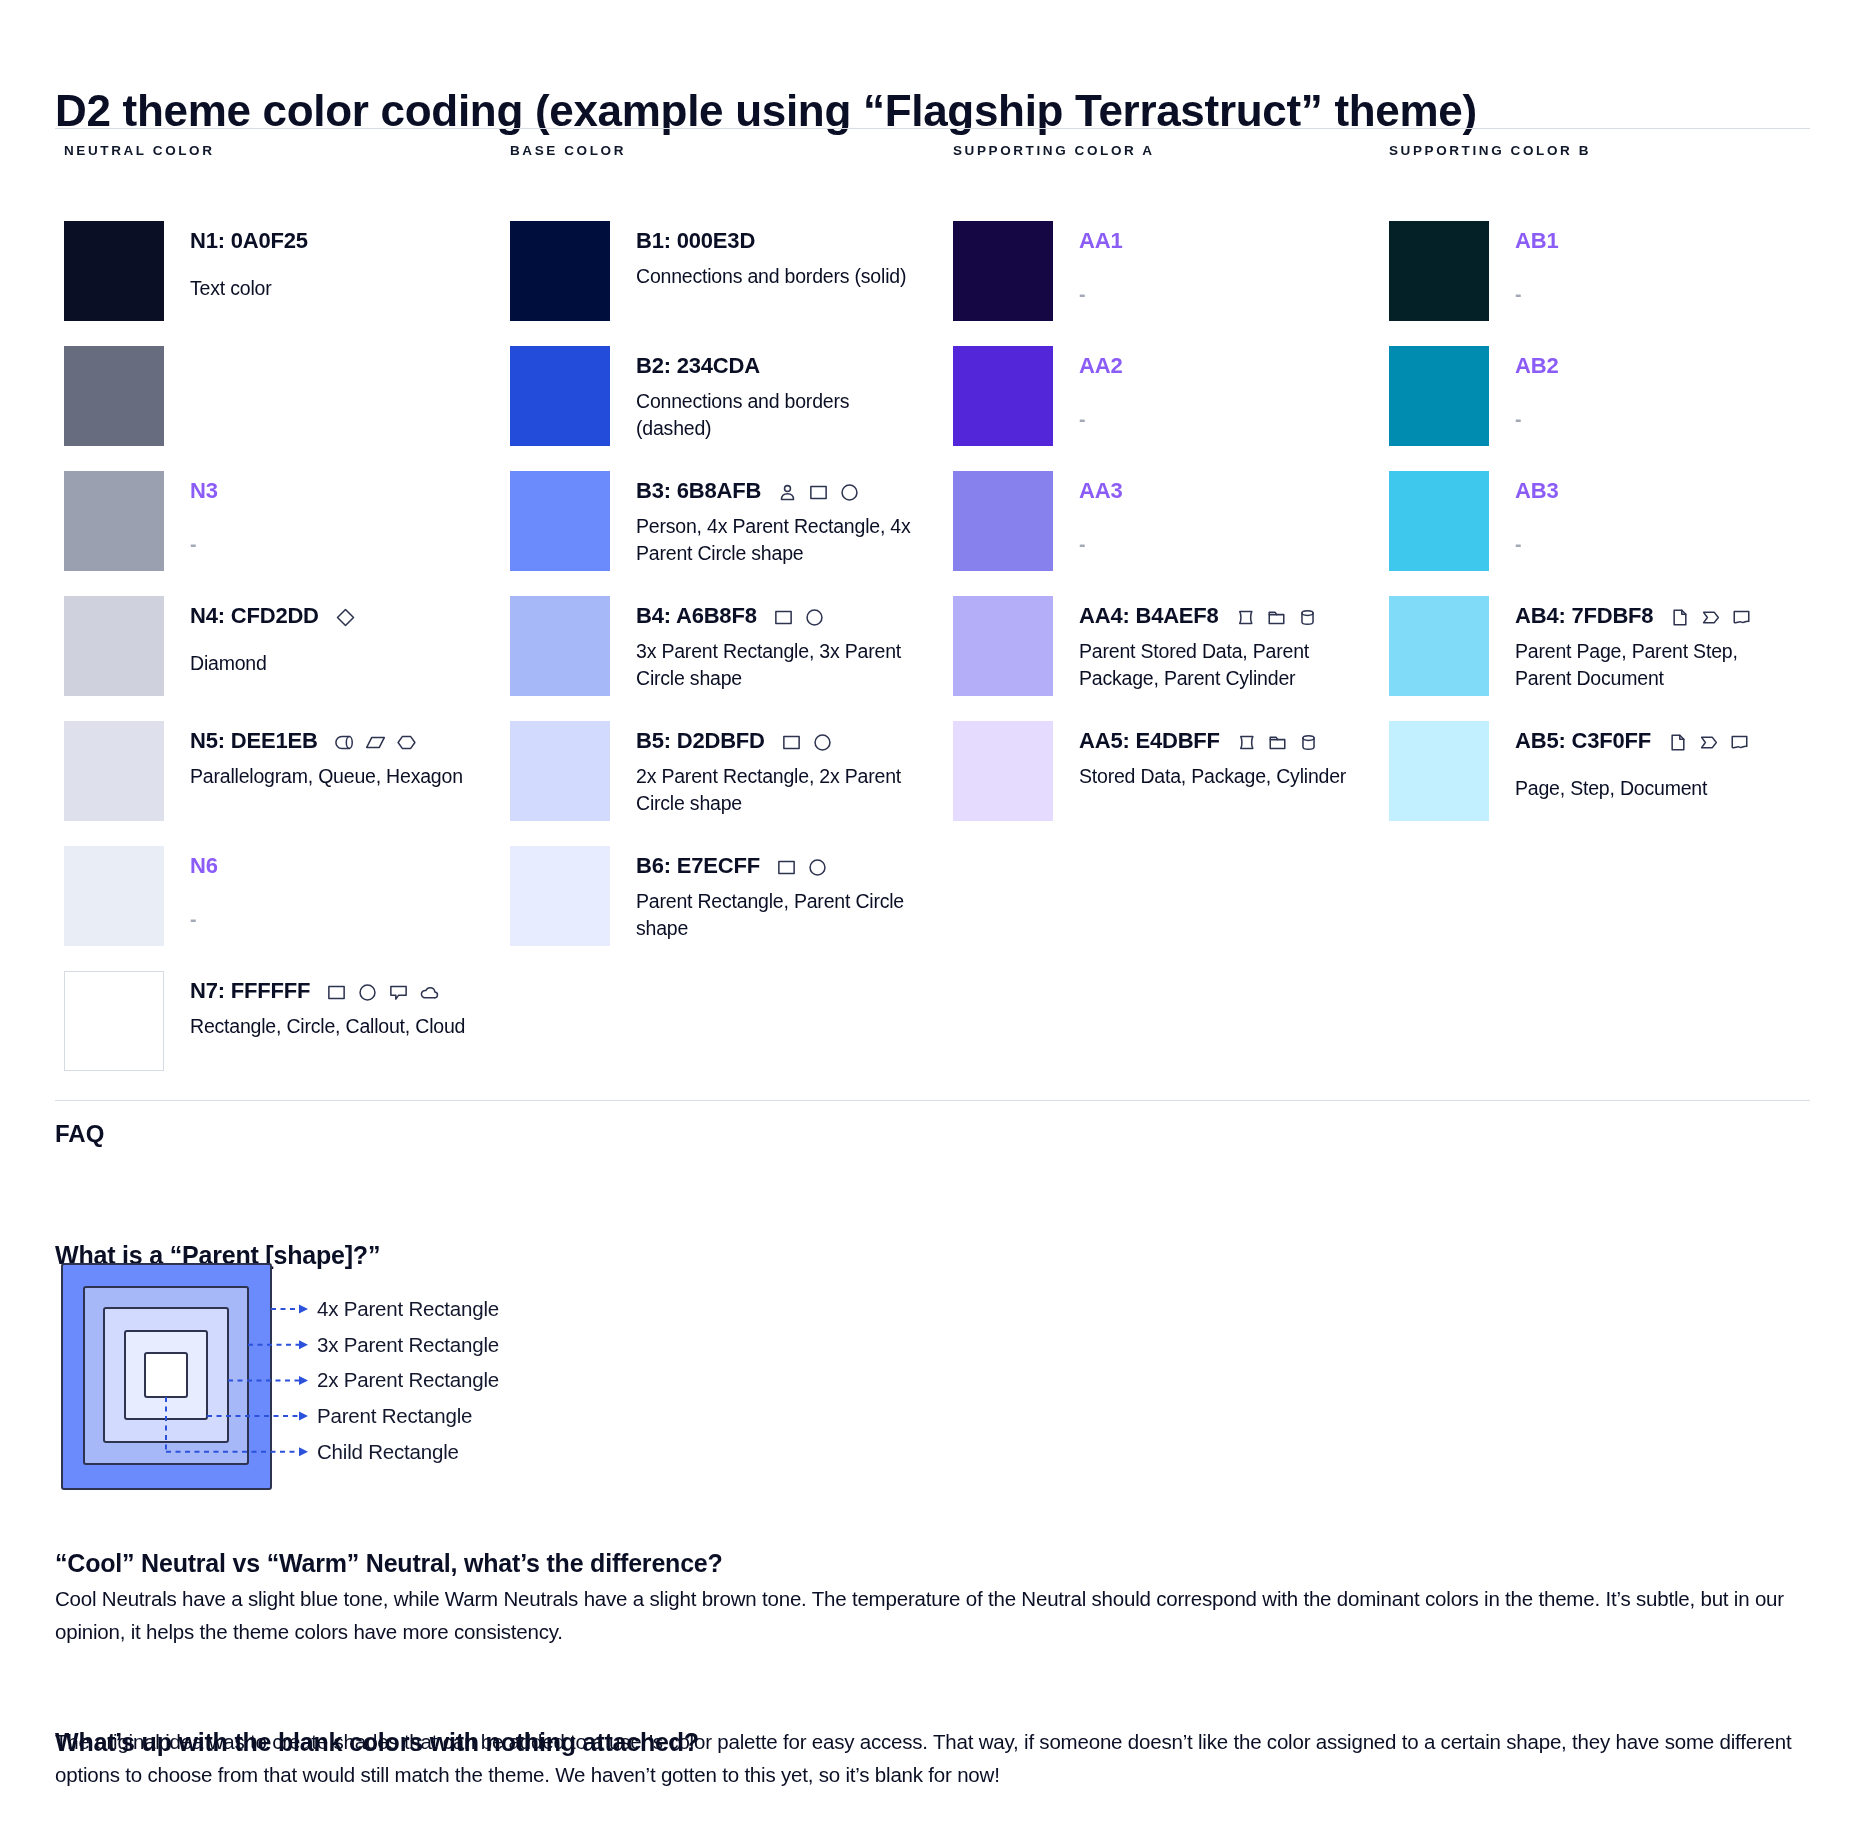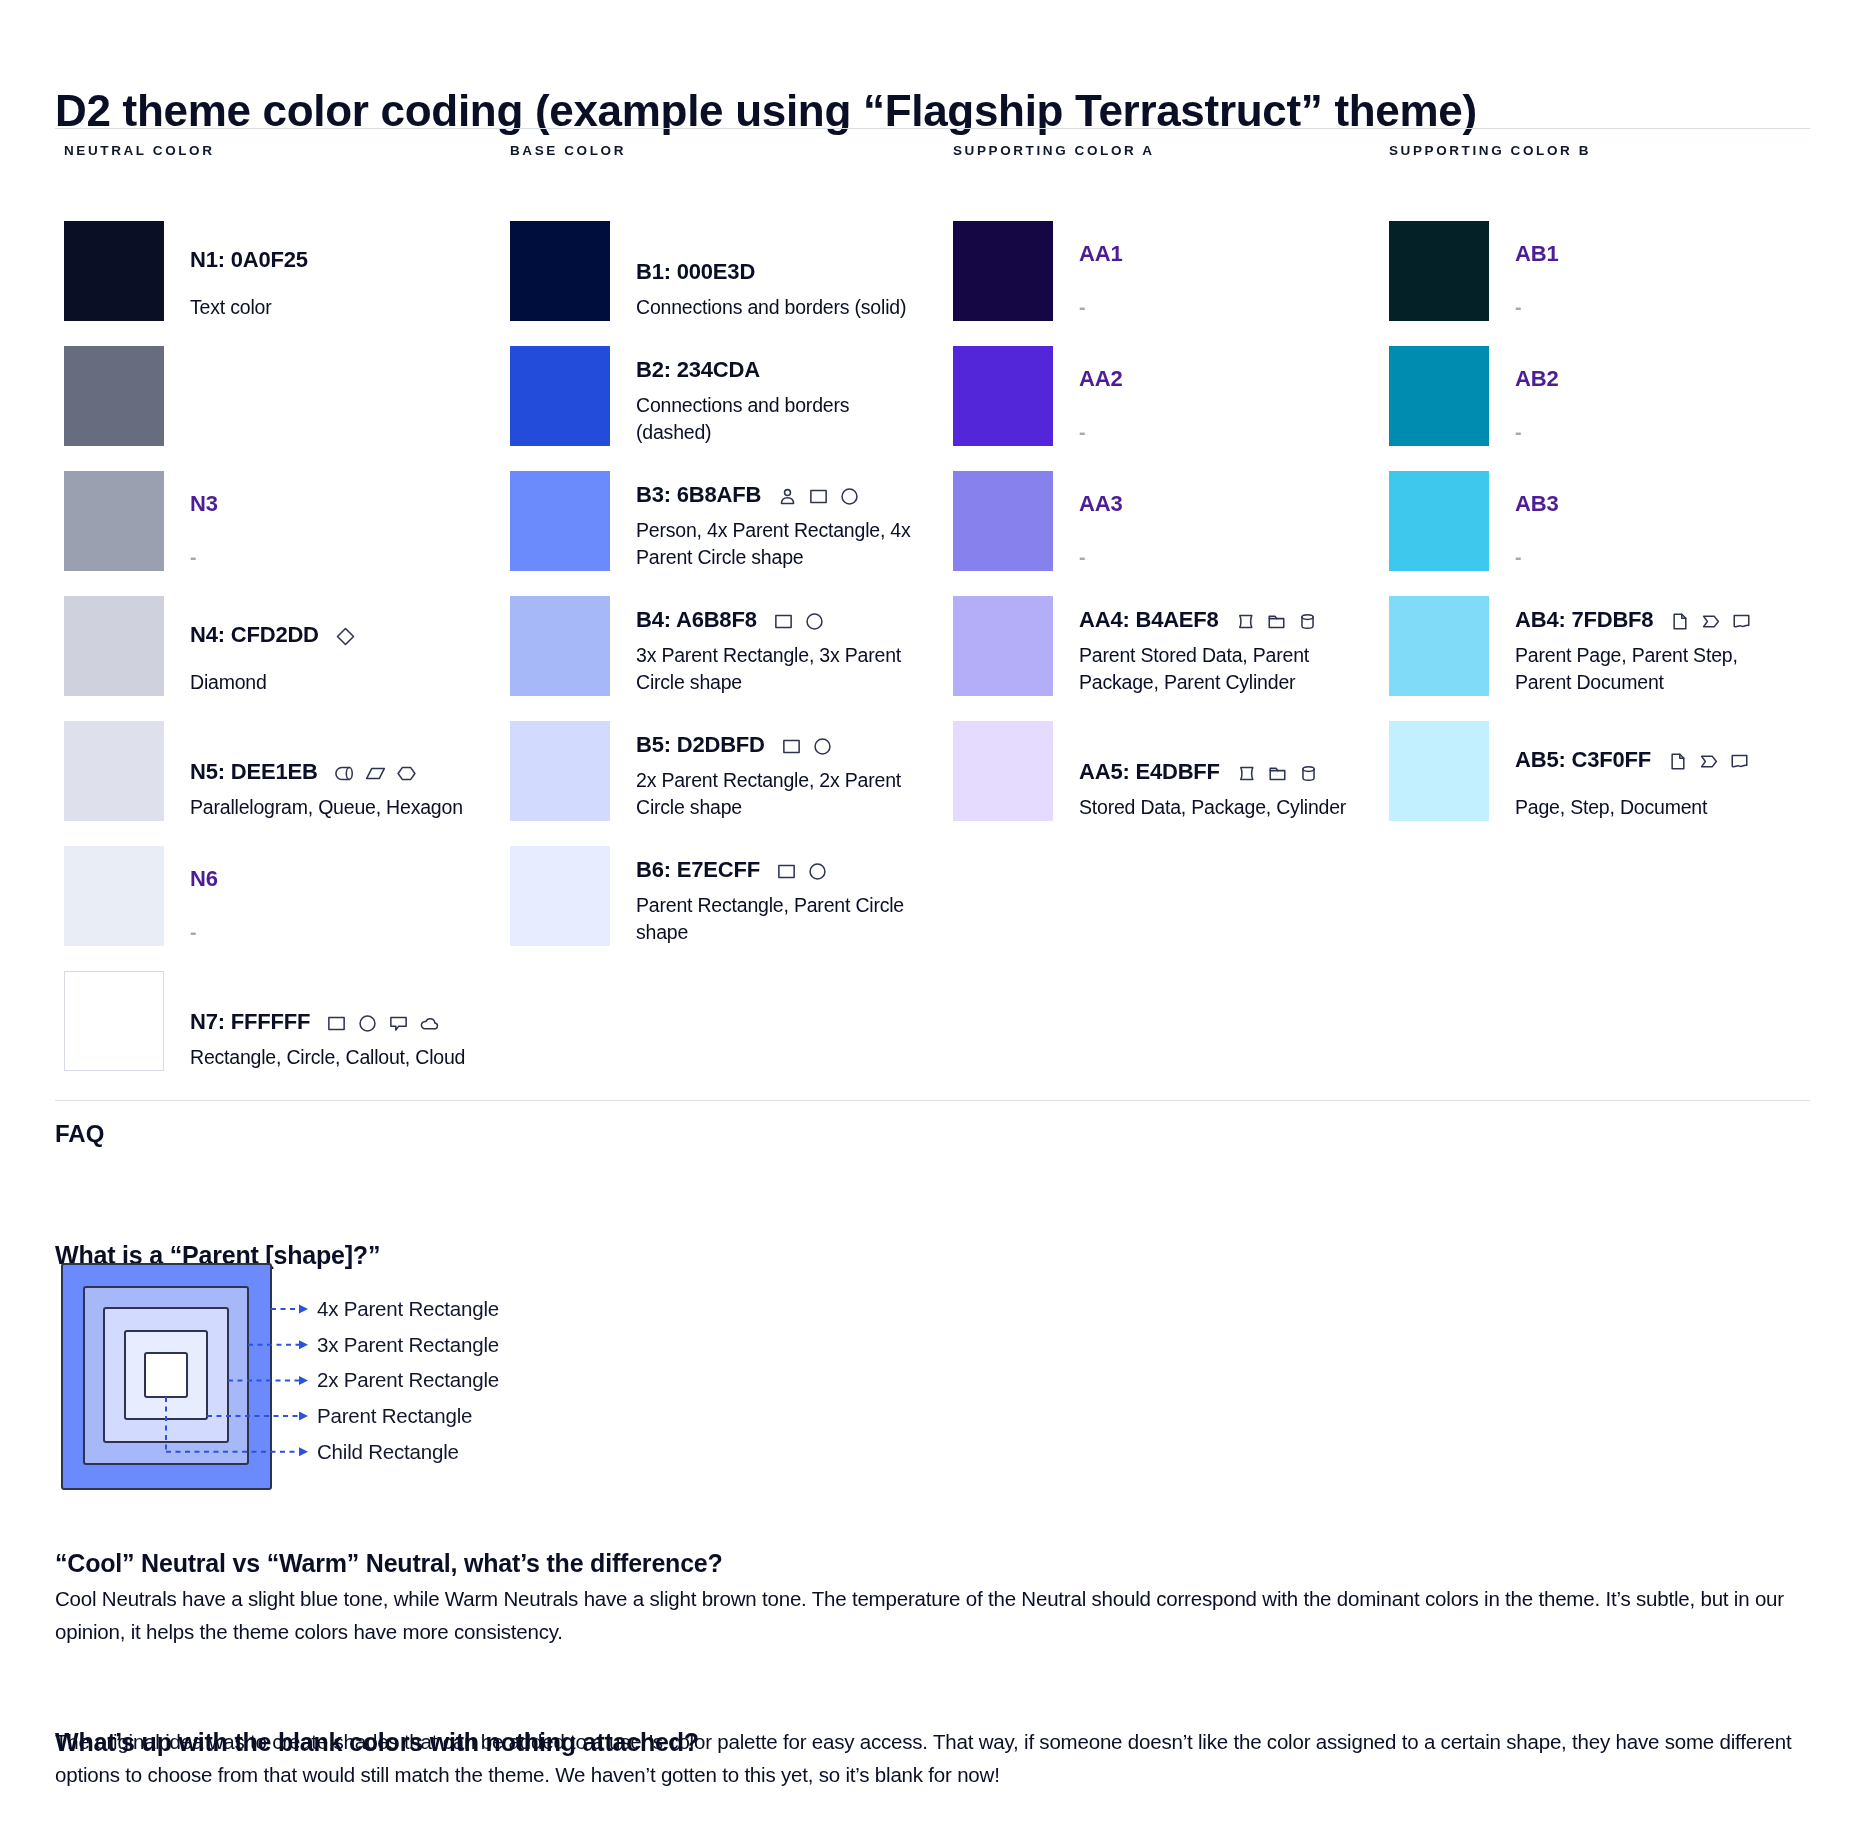--- a/index.html
+++ b/index.html
@@ -9,27 +9,27 @@
     color:#0A0F25;overflow:hidden;position:relative;
   }
   #root{position:absolute;inset:0;}
   .page-title{position:absolute;left:55px;top:60px;font-size:44px;line-height:44px;font-weight:700;letter-spacing:-0.3px;}
   .rule{position:absolute;left:55px;width:1755px;height:1px;background:#D9DDE4;}
   .rule1{top:128px;}
   .rule2{top:1100px;}
   .col{position:absolute;top:143px;width:440px;}
   .col-header{font-size:13.5px;font-weight:700;letter-spacing:2.6px;color:#0f172a;height:18px;}
   .rows{margin-top:60px;}
-  .row{display:flex;height:100px;margin-bottom:25px;align-items:flex-end;}
+  .row{display:flex;height:100px;margin-bottom:25px;}
   .swatch{width:100px;height:100px;flex:0 0 100px;box-sizing:border-box;}
   .swatch.bordered{border:1px solid #D5DAE3;}
   .rowtext{margin-left:26px;width:282px;}
   .rowtitle{margin-top:7px;display:flex;align-items:center;}
   .rowlabel{font-size:22px;font-weight:700;letter-spacing:-0.2px;white-space:nowrap;}
-  .rowlabel.blank{color:#4c1d95;}
+  .rowlabel.blank{color:#8b5cf6;}
   .icns{display:inline-flex;gap:10px;margin-left:16px;transform:translateY(1px);}
   .icn{display:inline-flex;}
   .rowdesc{font-size:19.5px;line-height:27px;letter-spacing:-0.2px;margin-top:9px;}
   .rowdesc.wide{margin-top:21px;}
   .rowdesc.dash{margin-top:27px;color:#A2A8B6;font-weight:700;}
   .faq-heading{position:absolute;left:55px;top:1100px;font-size:24px;font-weight:700;}
   .faq-q{position:absolute;left:55px;font-size:25px;font-weight:700;letter-spacing:-0.2px;}
   .q1{top:1216px;}
   .q2{top:1524px;}
   .q3{top:1703px;}

